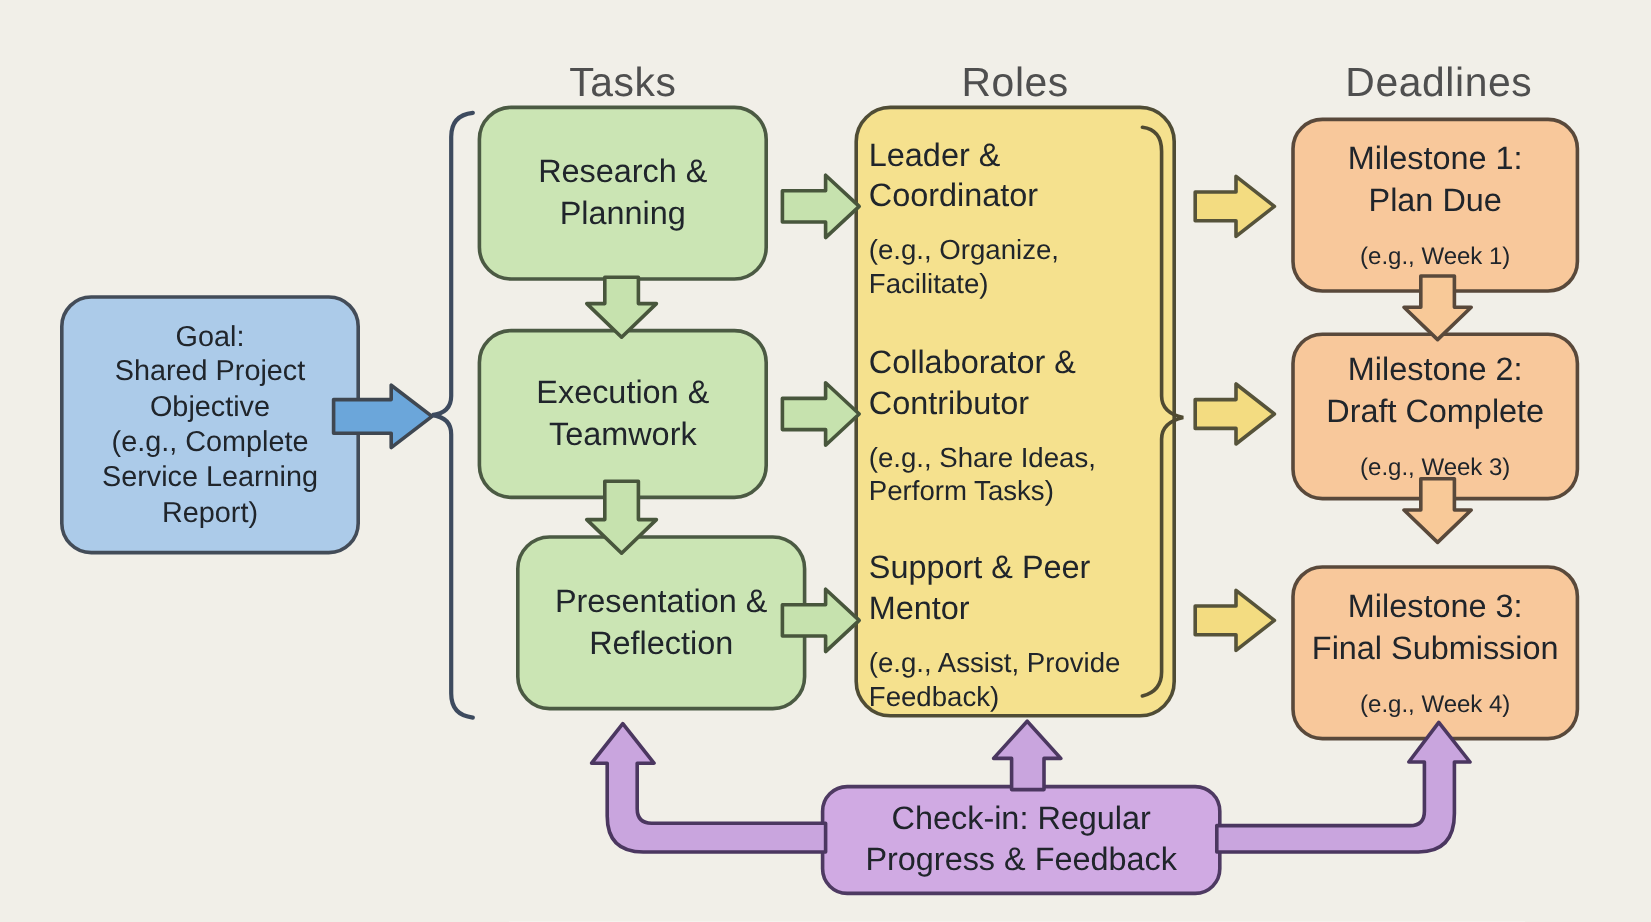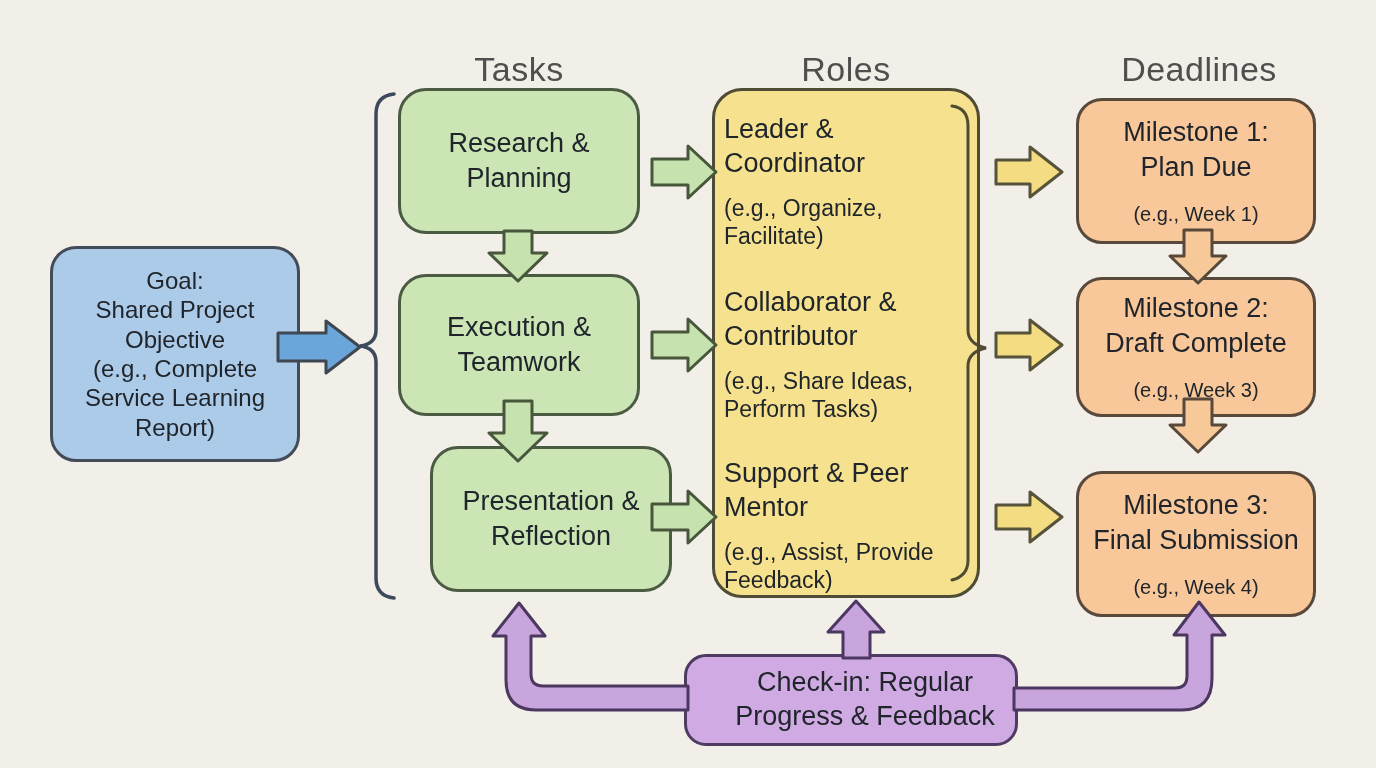--- a/index.html
+++ b/index.html
@@ -31,21 +31,21 @@
     background:var(--role-fill,#f5e18e);border-color:var(--role-border,#4f4c35);}
   .role-section{position:absolute;left:724px;width:244px;text-align:left;z-index:2;}
   .role-title{font-size:27px;line-height:1.27;}
   .role-example{font-size:23px;line-height:1.24;margin-top:13px;}
   .ms-box{left:1076px;width:240px;border-radius:26px;
     background:var(--milestone-fill,#f8c89b);border-color:var(--milestone-border,#59493b);text-align:center;}
   .ms-title,.ms-subtitle{font-size:27px;line-height:1.28;}
   .ms-example{font-size:20px;line-height:1.25;margin-top:18px;}
   .checkin-box{left:684px;top:654px;width:334px;height:92px;border-radius:22px;
     background:var(--checkin-fill,#d0aae3);border-color:var(--checkin-border,#4e3a62);
-    font-size:27px;line-height:1.25;align-items:flex-end;}
+    font-size:27px;line-height:1.25;}
   .checkin-box .inner{width:300px;}
   svg.overlay{position:absolute;left:0;top:0;z-index:3;pointer-events:none;}
   .arrow-blue{fill:var(--blue-arrow,#6ba6da);stroke:#3f4751;stroke-width:3;stroke-linejoin:round;}
   .arrow-green{fill:var(--green-arrow,#c6e2ae);stroke:#48563c;stroke-width:3;stroke-linejoin:round;}
   .arrow-yellow{fill:var(--yellow-arrow,#f3dc81);stroke:#56533a;stroke-width:3;stroke-linejoin:round;}
   .arrow-orange{fill:var(--orange-arrow,#f8c998);stroke:#59493b;stroke-width:3;stroke-linejoin:round;}
   .arrow-purple{fill:var(--purple-arrow,#c9a5de);stroke:#4b3760;stroke-width:3;stroke-linejoin:round;}
   .brace-l{fill:none;stroke:var(--brace-left,#3d4a5e);stroke-width:3.5;stroke-linecap:round;}
   .brace-r{fill:none;stroke:var(--brace-right,#4f4a32);stroke-width:3;stroke-linecap:round;}
 </style>

